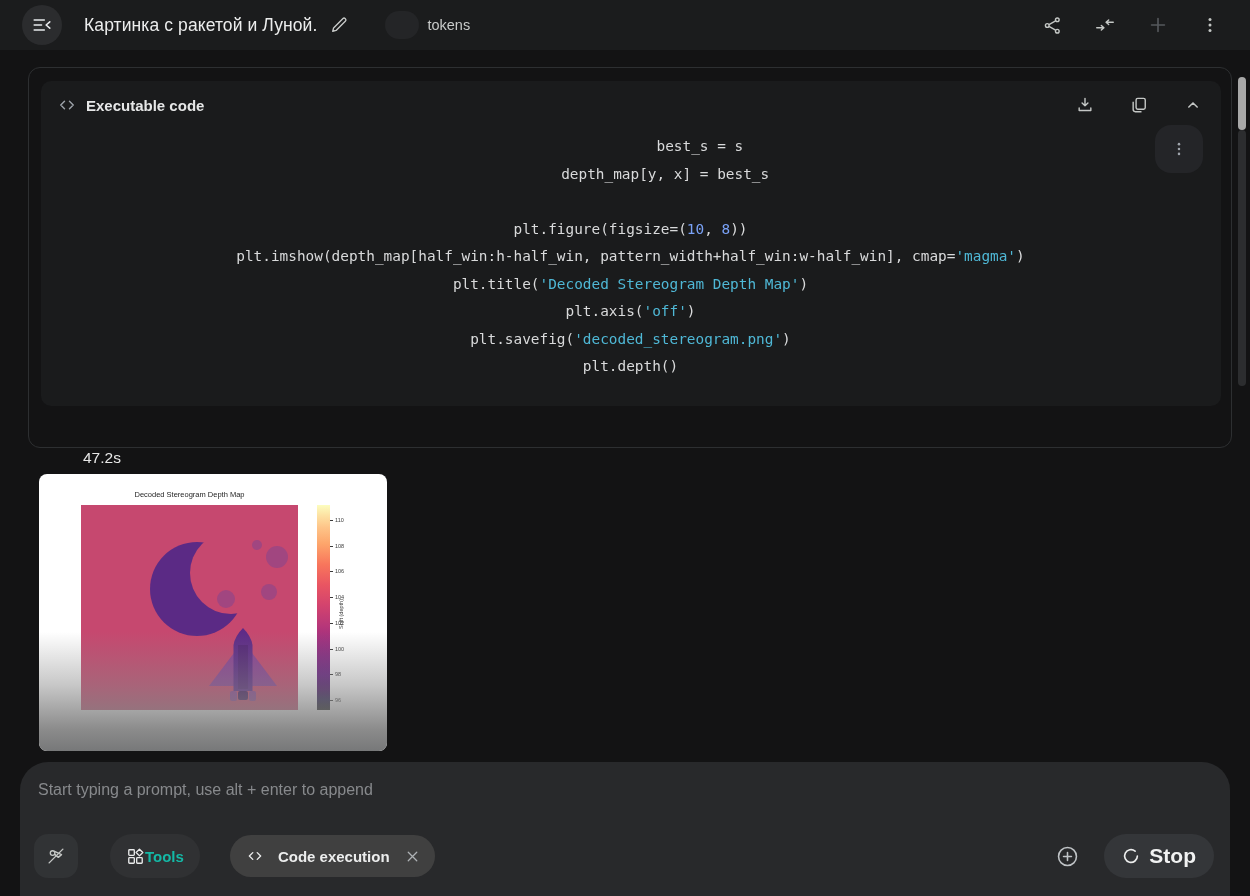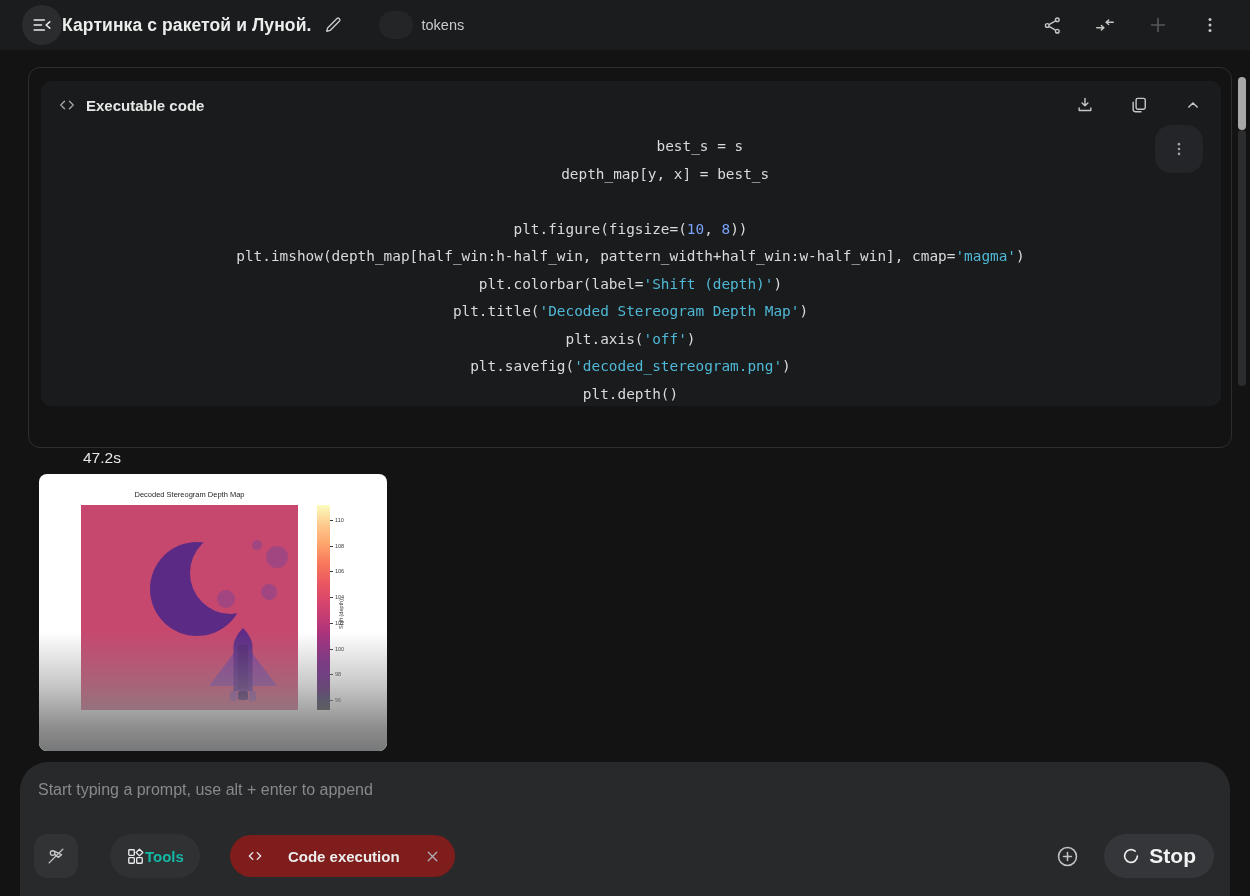--- a/index.html
+++ b/index.html
@@ -10,21 +10,21 @@
   }
   
   .topbar {
     position:absolute; top:0; left:0; right:0; height:50px;
     background:#1b1c1d; display:flex; align-items:center; padding:0 26px 0 22px;
   }
   .round-btn {
     width:40px; height:40px; border-radius:50%; background:#2b2c2e; border:none;
     display:flex; align-items:center; justify-content:center; cursor:pointer; flex:0 0 auto;
   }
-  .page-title { font-size:17.5px; font-weight:700; color:#eceded; letter-spacing:.1px; }
+  .page-title { font-size:17.5px; font-weight:400; color:#eceded; margin-left:22px; letter-spacing:.1px; }
   .icon-btn { background:none; border:none; padding:4px; display:flex; align-items:center; justify-content:center; cursor:pointer; }
   .edit-btn { margin-left:8px; }
   .token-pill { width:34px; height:28px; border-radius:14px; background:#242527; margin-left:32px; }
   .tokens-label { font-size:14.5px; color:#c9cbca; margin-left:8px; }
   .topbar-right { margin-left:auto; display:flex; align-items:center; gap:23px; }
   
   .turn-card {
     position:absolute; left:28px; top:67px; width:1204px; height:381px;
     border:1px solid #2d2f31; border-radius:12px;
   }
@@ -82,22 +82,22 @@
   }
   .prompt-input::placeholder { color:#87898c; }
   .prompt-toolbar { position:absolute; left:14px; right:16px; top:72px; display:flex; align-items:center; }
   .tool-sq-btn { width:44px; height:44px; border:none; border-radius:14px; background:#313335; display:flex; align-items:center; justify-content:center; cursor:pointer; }
   .pill-btn {
     height:44px; border:none; border-radius:22px; background:#303133; color:#14b8a6;
     display:flex; align-items:center; padding:0 16px; font-size:15px; font-weight:700; cursor:pointer;
     font-family:"Liberation Sans",sans-serif; margin-left:32px;
   }
   .chip {
-    height:42px; border-radius:21px; background:#7f1d1d; color:#eceded;
-    display:flex; align-items:center; gap:24px; padding:0 14px 0 16px; font-size:15px; font-weight:700;
+    height:42px; border-radius:21px; background:#404040; color:#eceded;
+    display:flex; align-items:center; gap:14px; padding:0 14px 0 16px; font-size:15px; font-weight:700;
     margin-left:30px; cursor:pointer;
   }
   .chip .close-x { display:flex; cursor:pointer; }
   .spacer { flex:1; }
   .add-btn { background:none; border:none; display:flex; cursor:pointer; margin-right:24px; }
   .stop-btn {
     height:44px; border:none; border-radius:22px; background:#343639; color:#f1f2f2;
     display:flex; align-items:center; gap:9px; padding:0 18px; font-size:21px; font-weight:700; cursor:pointer;
     font-family:"Liberation Sans",sans-serif;
   }
@@ -200,21 +200,20 @@
             </span>
           </button>
         </div>
       </div>
       <div class="code-body">
           <div class="code-line">                best_s = s</div>
           <div class="code-line">        depth_map[y, x] = best_s</div>
           <div class="code-line">&nbsp;</div>
           <div class="code-line">plt.figure(figsize=(<span class="num">10</span>, <span class="num">8</span>))</div>
           <div class="code-line">plt.imshow(depth_map[half_win:h-half_win, pattern_width+half_win:w-half_win], cmap=<span class="str">'magma'</span>)</div>
-          <div class="code-line">plt.colorbar(label=<span class="str">'Shift (depth)'</span>)</div>
           <div class="code-line">plt.title(<span class="str">'Decoded Stereogram Depth Map'</span>)</div>
           <div class="code-line">plt.axis(<span class="str">'off'</span>)</div>
           <div class="code-line">plt.savefig(<span class="str">'decoded_stereogram.png'</span>)</div>
           <div class="code-line">plt.depth()</div>
         </div>
     </div>
     <button class="more-fab">
       <span>
         <svg width="18" height="18" viewBox="0 0 24 24" fill="#9fa4ab">
           <circle cx="12" cy="5.5" r="1.7"></circle>

